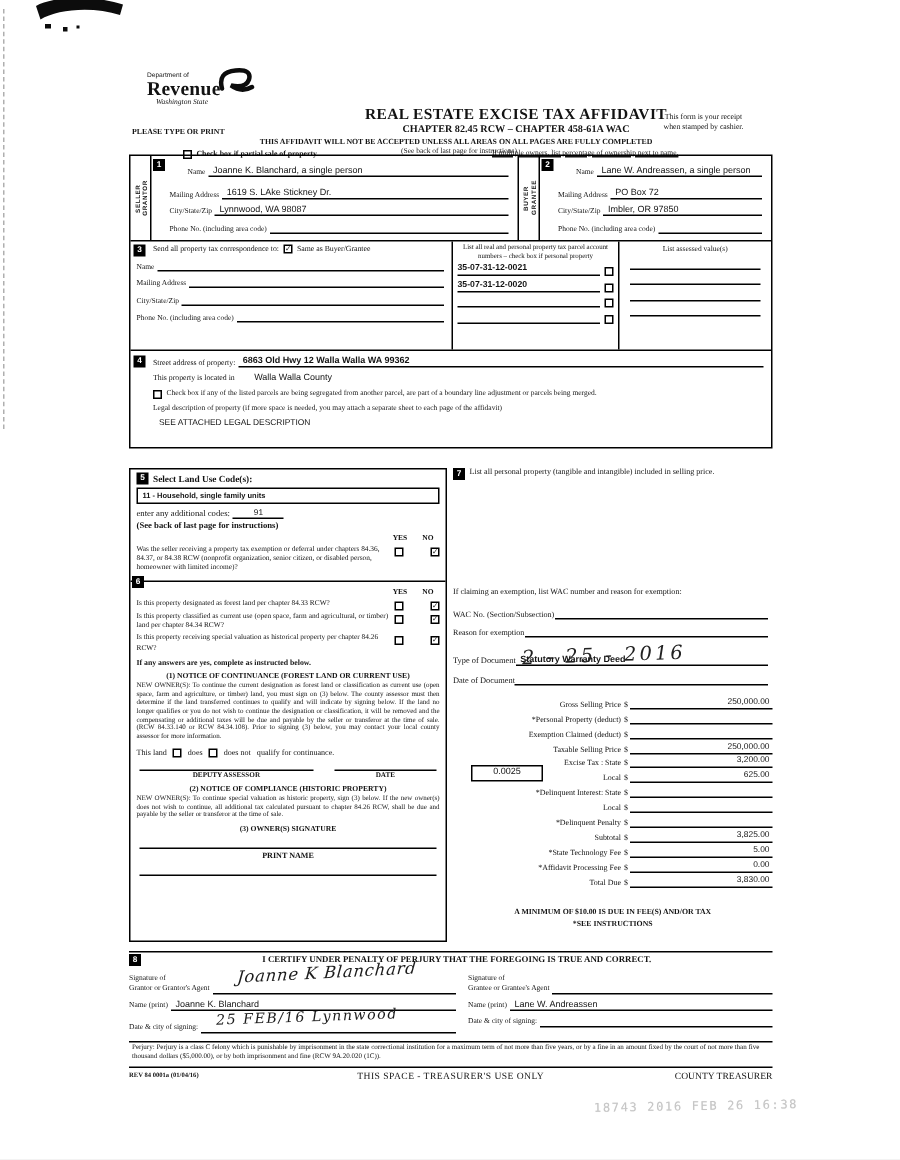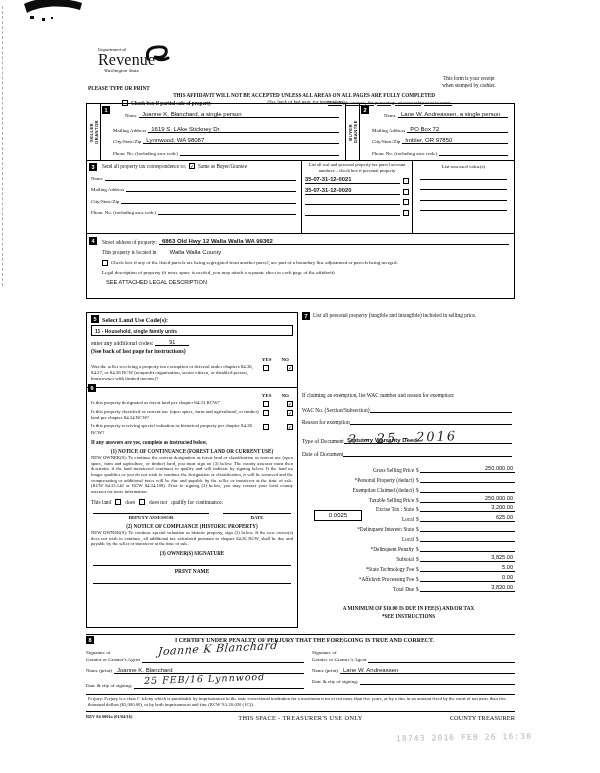--- a/index.html
+++ b/index.html
@@ -7,21 +7,21 @@
   .form{position:absolute;left:86px;top:46px;width:430px;height:710px}
 
   
   .edge{position:absolute;left:2px;top:6px;height:280px;width:0;border-left:1px dashed #6f6f6f;opacity:.55}
   .corner{position:absolute;left:18px;top:0}
   .stamp{position:absolute;left:396px;top:733px;font:8px "DejaVu Sans Mono",monospace;color:#c6c6c6;letter-spacing:1.1px;transform:rotate(-1deg);text-shadow:0 0 .5px #dedede;white-space:nowrap}
 
   
   .logo{position:absolute;left:12px;top:1px;width:90px}
   .logo .dept{font:4.4px "Liberation Sans",sans-serif}
-  .logo .rev{font-weight:normal;font-size:16px;letter-spacing:.2px;margin-top:-1px}
+  .logo .rev{font-weight:bold;font-size:13px;letter-spacing:.2px;margin-top:-1px}
   .logo .wa{font:italic 5px "Liberation Serif",serif;margin-left:6px;margin-top:-1px}
   .swoosh{position:absolute;left:46px;top:-3px}
   .titleblock{position:absolute;left:118px;top:25px;width:280px;text-align:center}
   .title{font-weight:bold;font-size:10.3px;letter-spacing:.3px;white-space:nowrap}
   .subtitle{font-weight:bold;font-size:6.8px;margin-top:.5px}
   .receipt{position:absolute;right:0;top:29px;width:94px;font-size:5.2px;line-height:1.3;text-align:center}
   .typeprint{position:absolute;left:2px;top:39px;font-size:5.2px;font-weight:bold}
   .warning{position:absolute;left:26px;top:46px;width:384px;font-size:5.2px;font-weight:bold;text-align:center;white-space:nowrap}
   .seeback{position:absolute;left:100px;top:52.5px;width:240px;font-size:5px;text-align:center}
   .partial{position:absolute;left:36px;top:53.5px;font-size:5.2px;display:flex;gap:3px;align-items:center;font-weight:bold}
@@ -145,20 +145,24 @@
   <div class="form">
 
     <div class="logo">
       <div class="dept">Department of</div>
       <div class="rev">Revenue</div>
       <div class="wa">Washington State</div>
       <svg class="swoosh" width="26" height="22" viewBox="0 0 26 22">
         <path d="M4 15 Q1 4 13 3 Q24 2 22 9 Q20 15 10 13 Q17 18 24 14" fill="none" stroke="#0c0c0c" stroke-width="3" stroke-linecap="round"></path>
       </svg>
     </div>
+    <div class="titleblock">
+      <div class="title">REAL ESTATE EXCISE TAX AFFIDAVIT</div>
+      <div class="subtitle">CHAPTER 82.45 RCW – CHAPTER 458-61A WAC</div>
+    </div>
     <div class="receipt">
       <div>This form is your receipt</div>
       <div>when stamped by cashier.</div>
     </div>
     <div class="typeprint">PLEASE TYPE OR PRINT</div>
     <div class="warning">THIS AFFIDAVIT WILL NOT BE ACCEPTED UNLESS ALL AREAS ON ALL PAGES ARE FULLY COMPLETED</div>
     <div class="seeback">(See back of last page for instructions)</div>
     <div class="partial">
       <span class="cb"></span>
       <span>Check box if partial sale of property</span>

